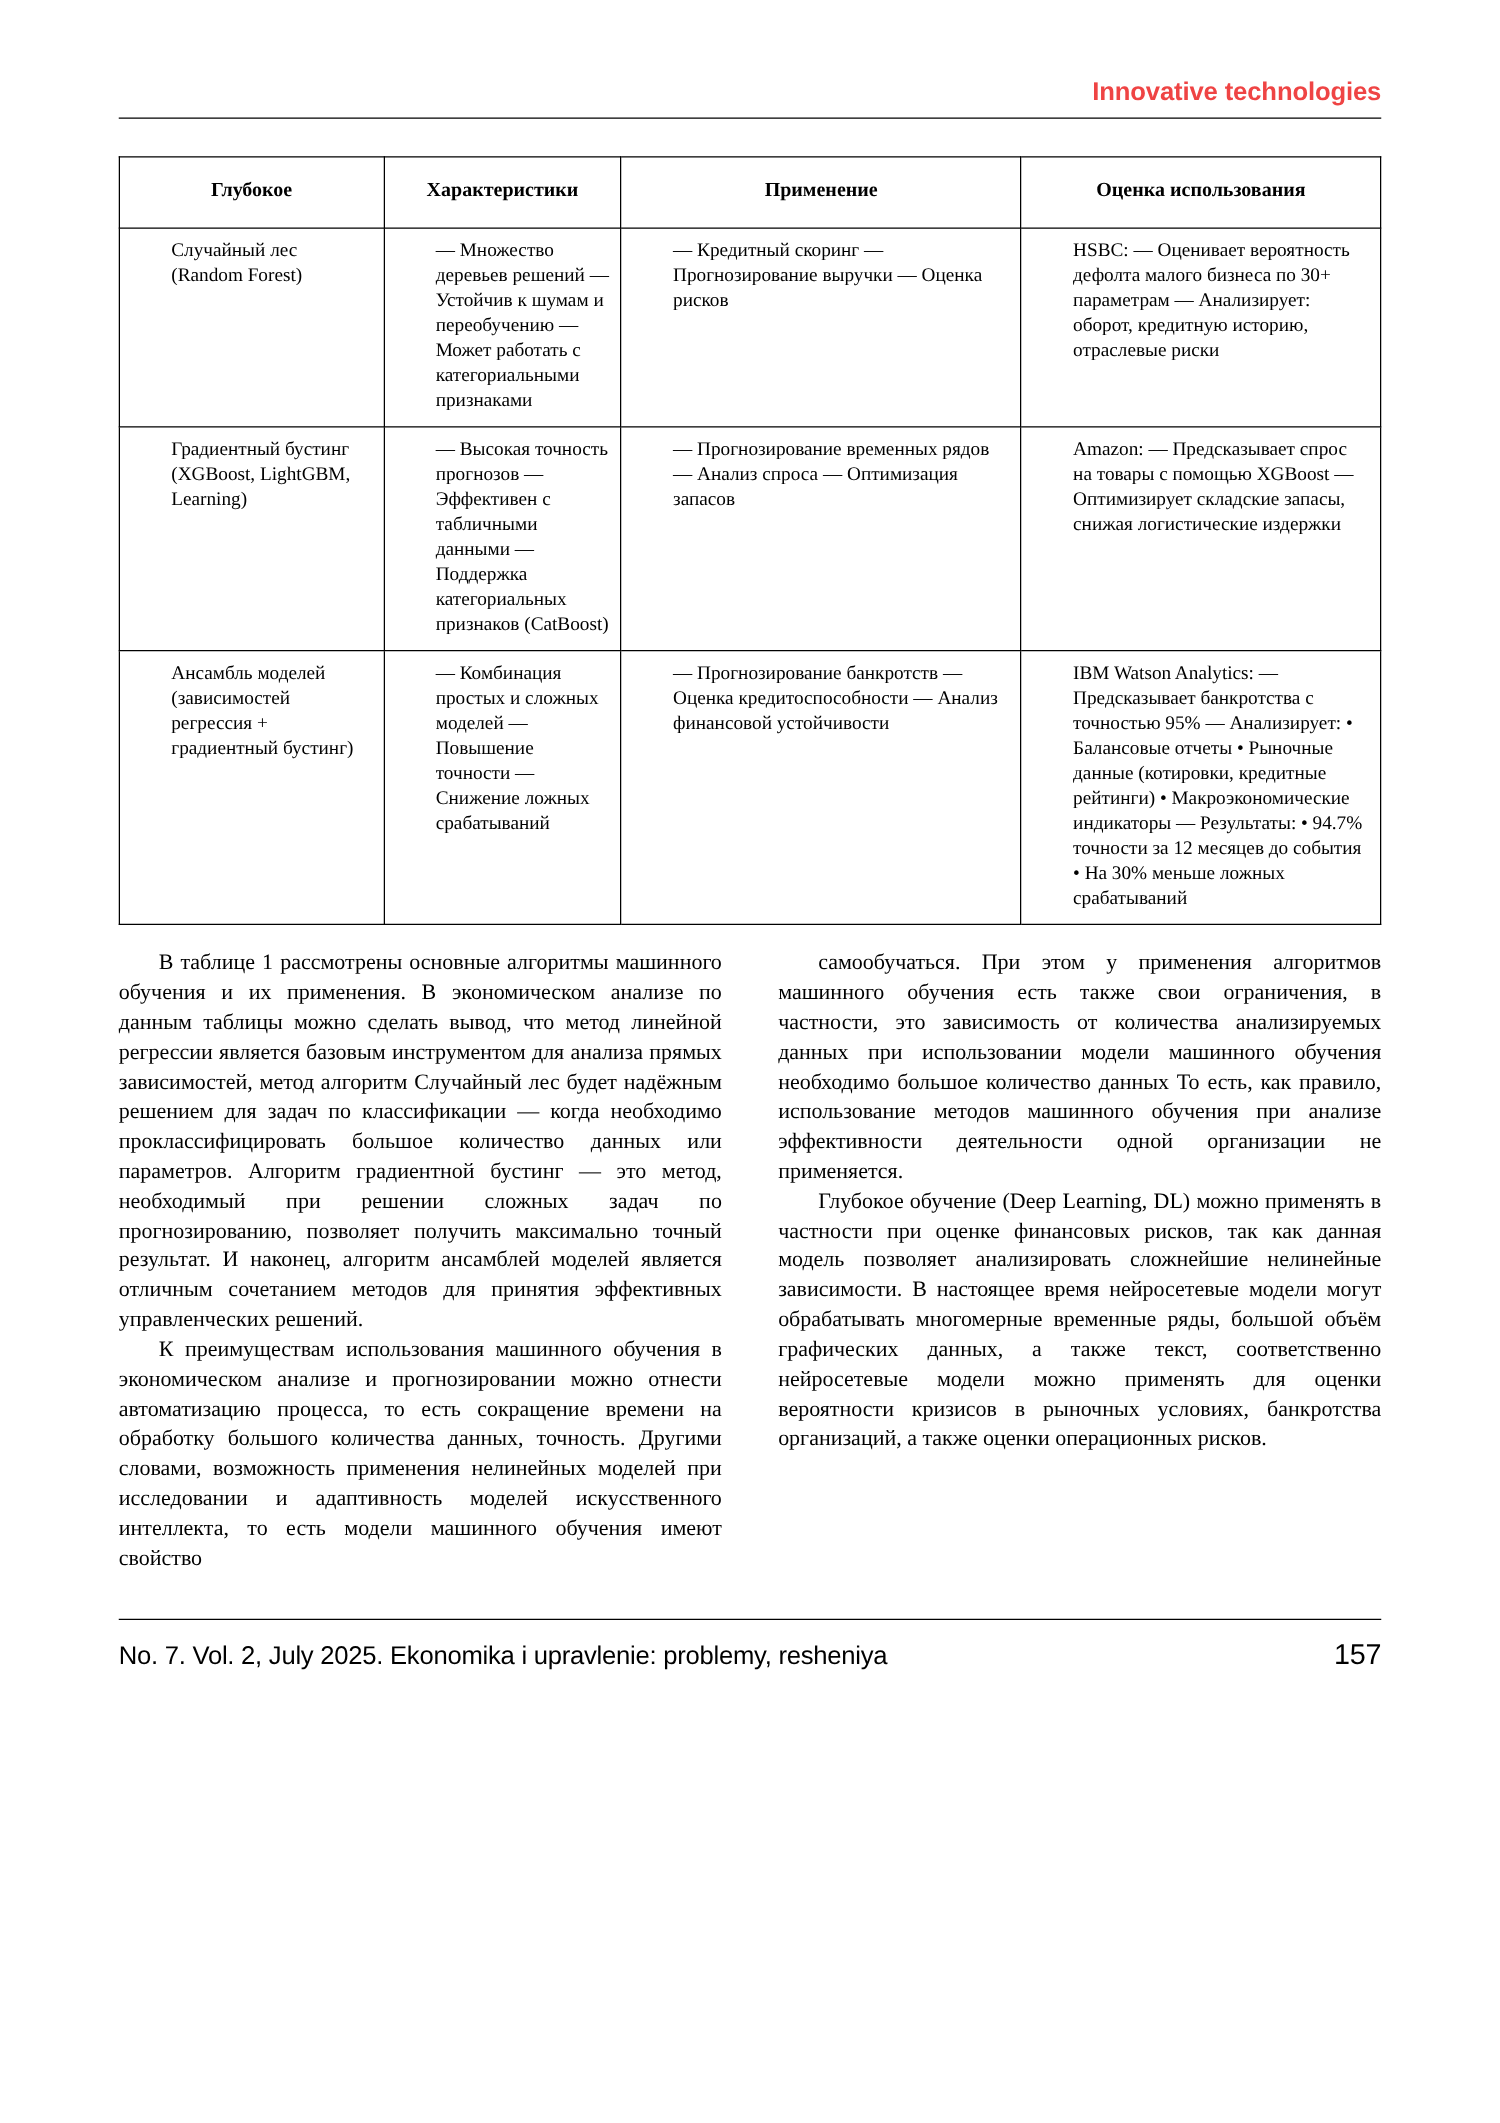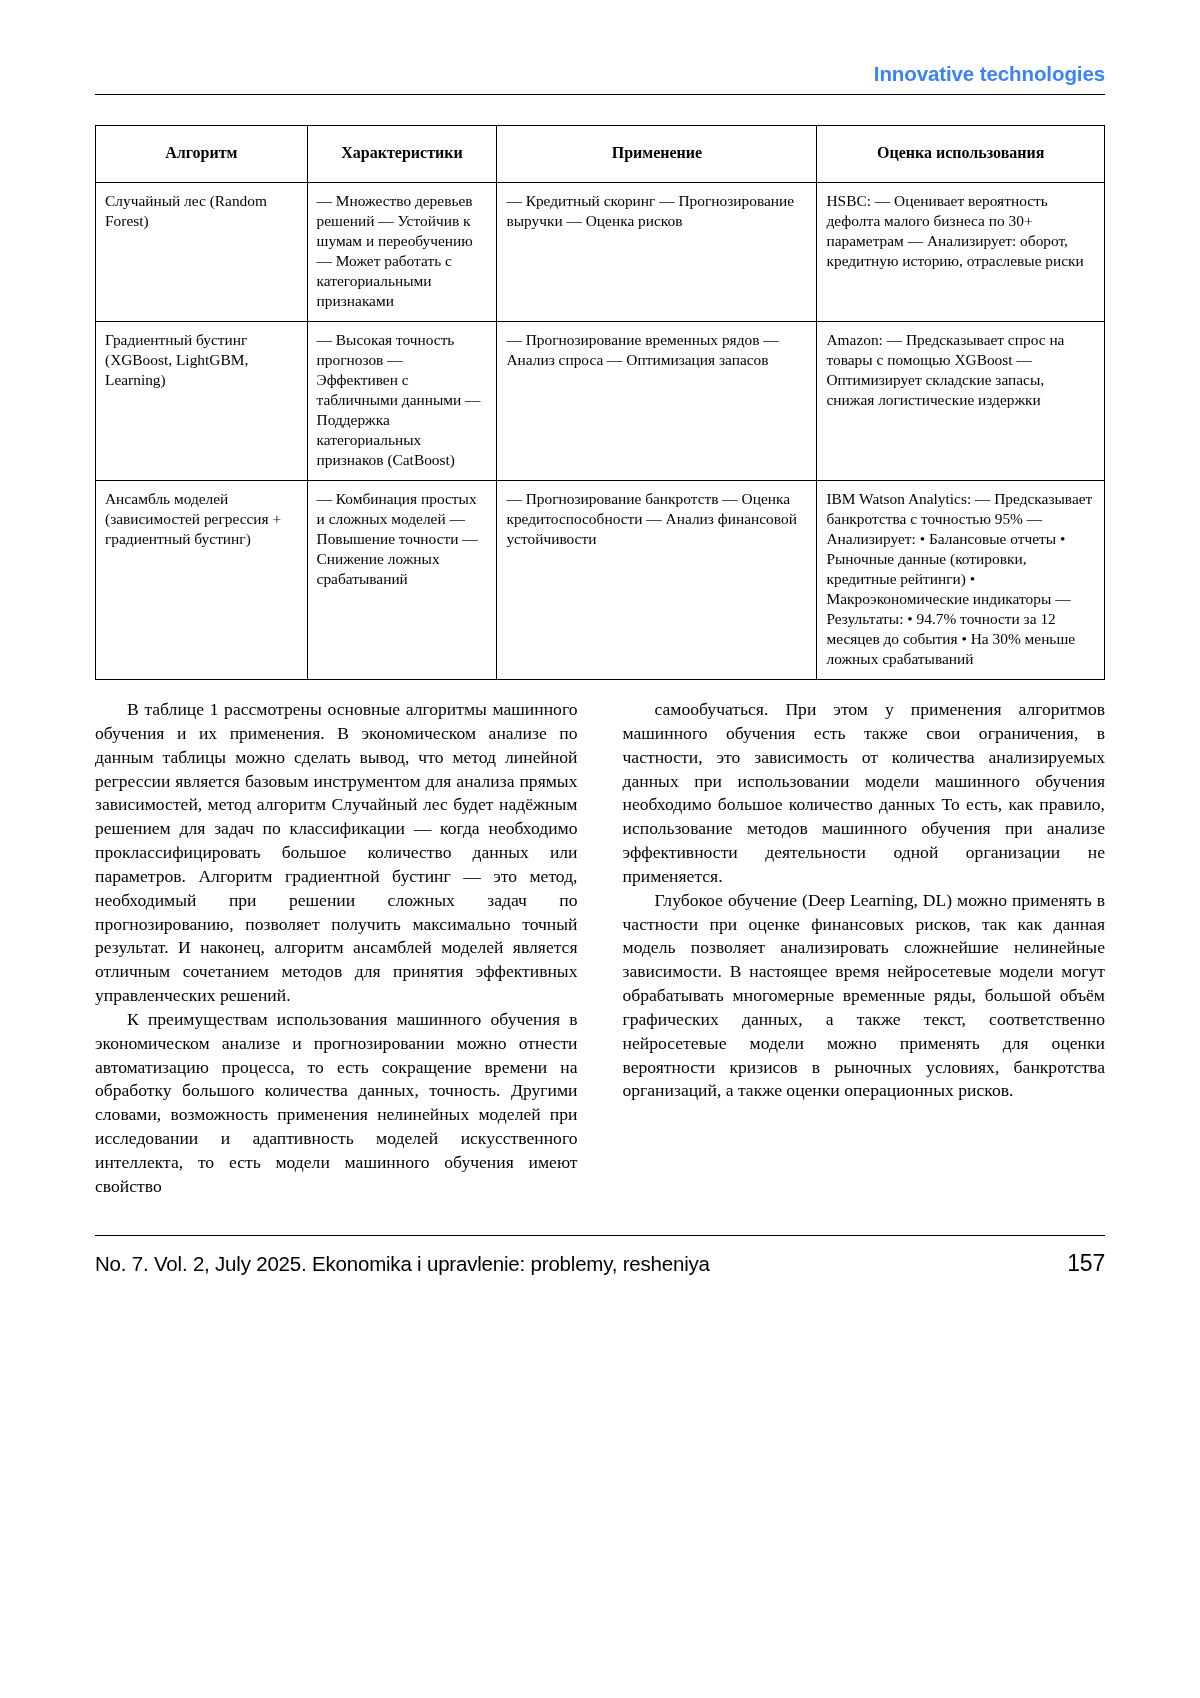--- a/index.html
+++ b/index.html
@@ -21,21 +21,21 @@
     padding: 62px 95px 40px 95px;
     position: relative;
   }
   
   .running-head {
     text-align: right;
     font-family: "Liberation Sans", sans-serif;
     font-weight: bold;
     font-size: 20.5px;
     letter-spacing: -0.1px;
-    color: #3b82f6;
+    color: #ef4444;
     margin: 0 0 8px 0;
   }
   .rule {
     border: none;
     border-top: 1.6px solid #000;
     margin: 0 0 30px 0;
   }
   
   table.algo {
     border-collapse: collapse;
@@ -55,21 +55,21 @@
     font-weight: bold;
     font-size: 16px;
     padding-top: 17px;
     padding-bottom: 18px;
     vertical-align: middle;
   }
   col.c1 { width: 195px; }
   col.c2 { width: 175px; }
   col.c3 { width: 295px; }
   col.c4 { width: 265px; }
-  .cell-line { display: block; }
+  .cell-line { display: block; margin-left: 32px; }
   
   .columns {
     margin-top: 18px;
     display: flex;
     gap: 45px;
     width: 1010px;
   }
   .col {
     width: 486px;
     font-size: 17.6px;
@@ -113,21 +113,21 @@
 
   <table class="algo">
     <colgroup>
       <col class="c1">
         <col class="c2">
         <col class="c3">
         <col class="c4">
     </colgroup>
     <thead>
       <tr>
-        <th>Алгоритм</th>
+        <th>Глубокое</th>
         <th>Характеристики</th>
         <th>Применение</th>
         <th>Оценка использования</th>
       </tr>
     </thead>
     <tbody>
       <tr>
         <td>
             <span class="cell-line">Случайный лес
 (Random Forest)</span>

